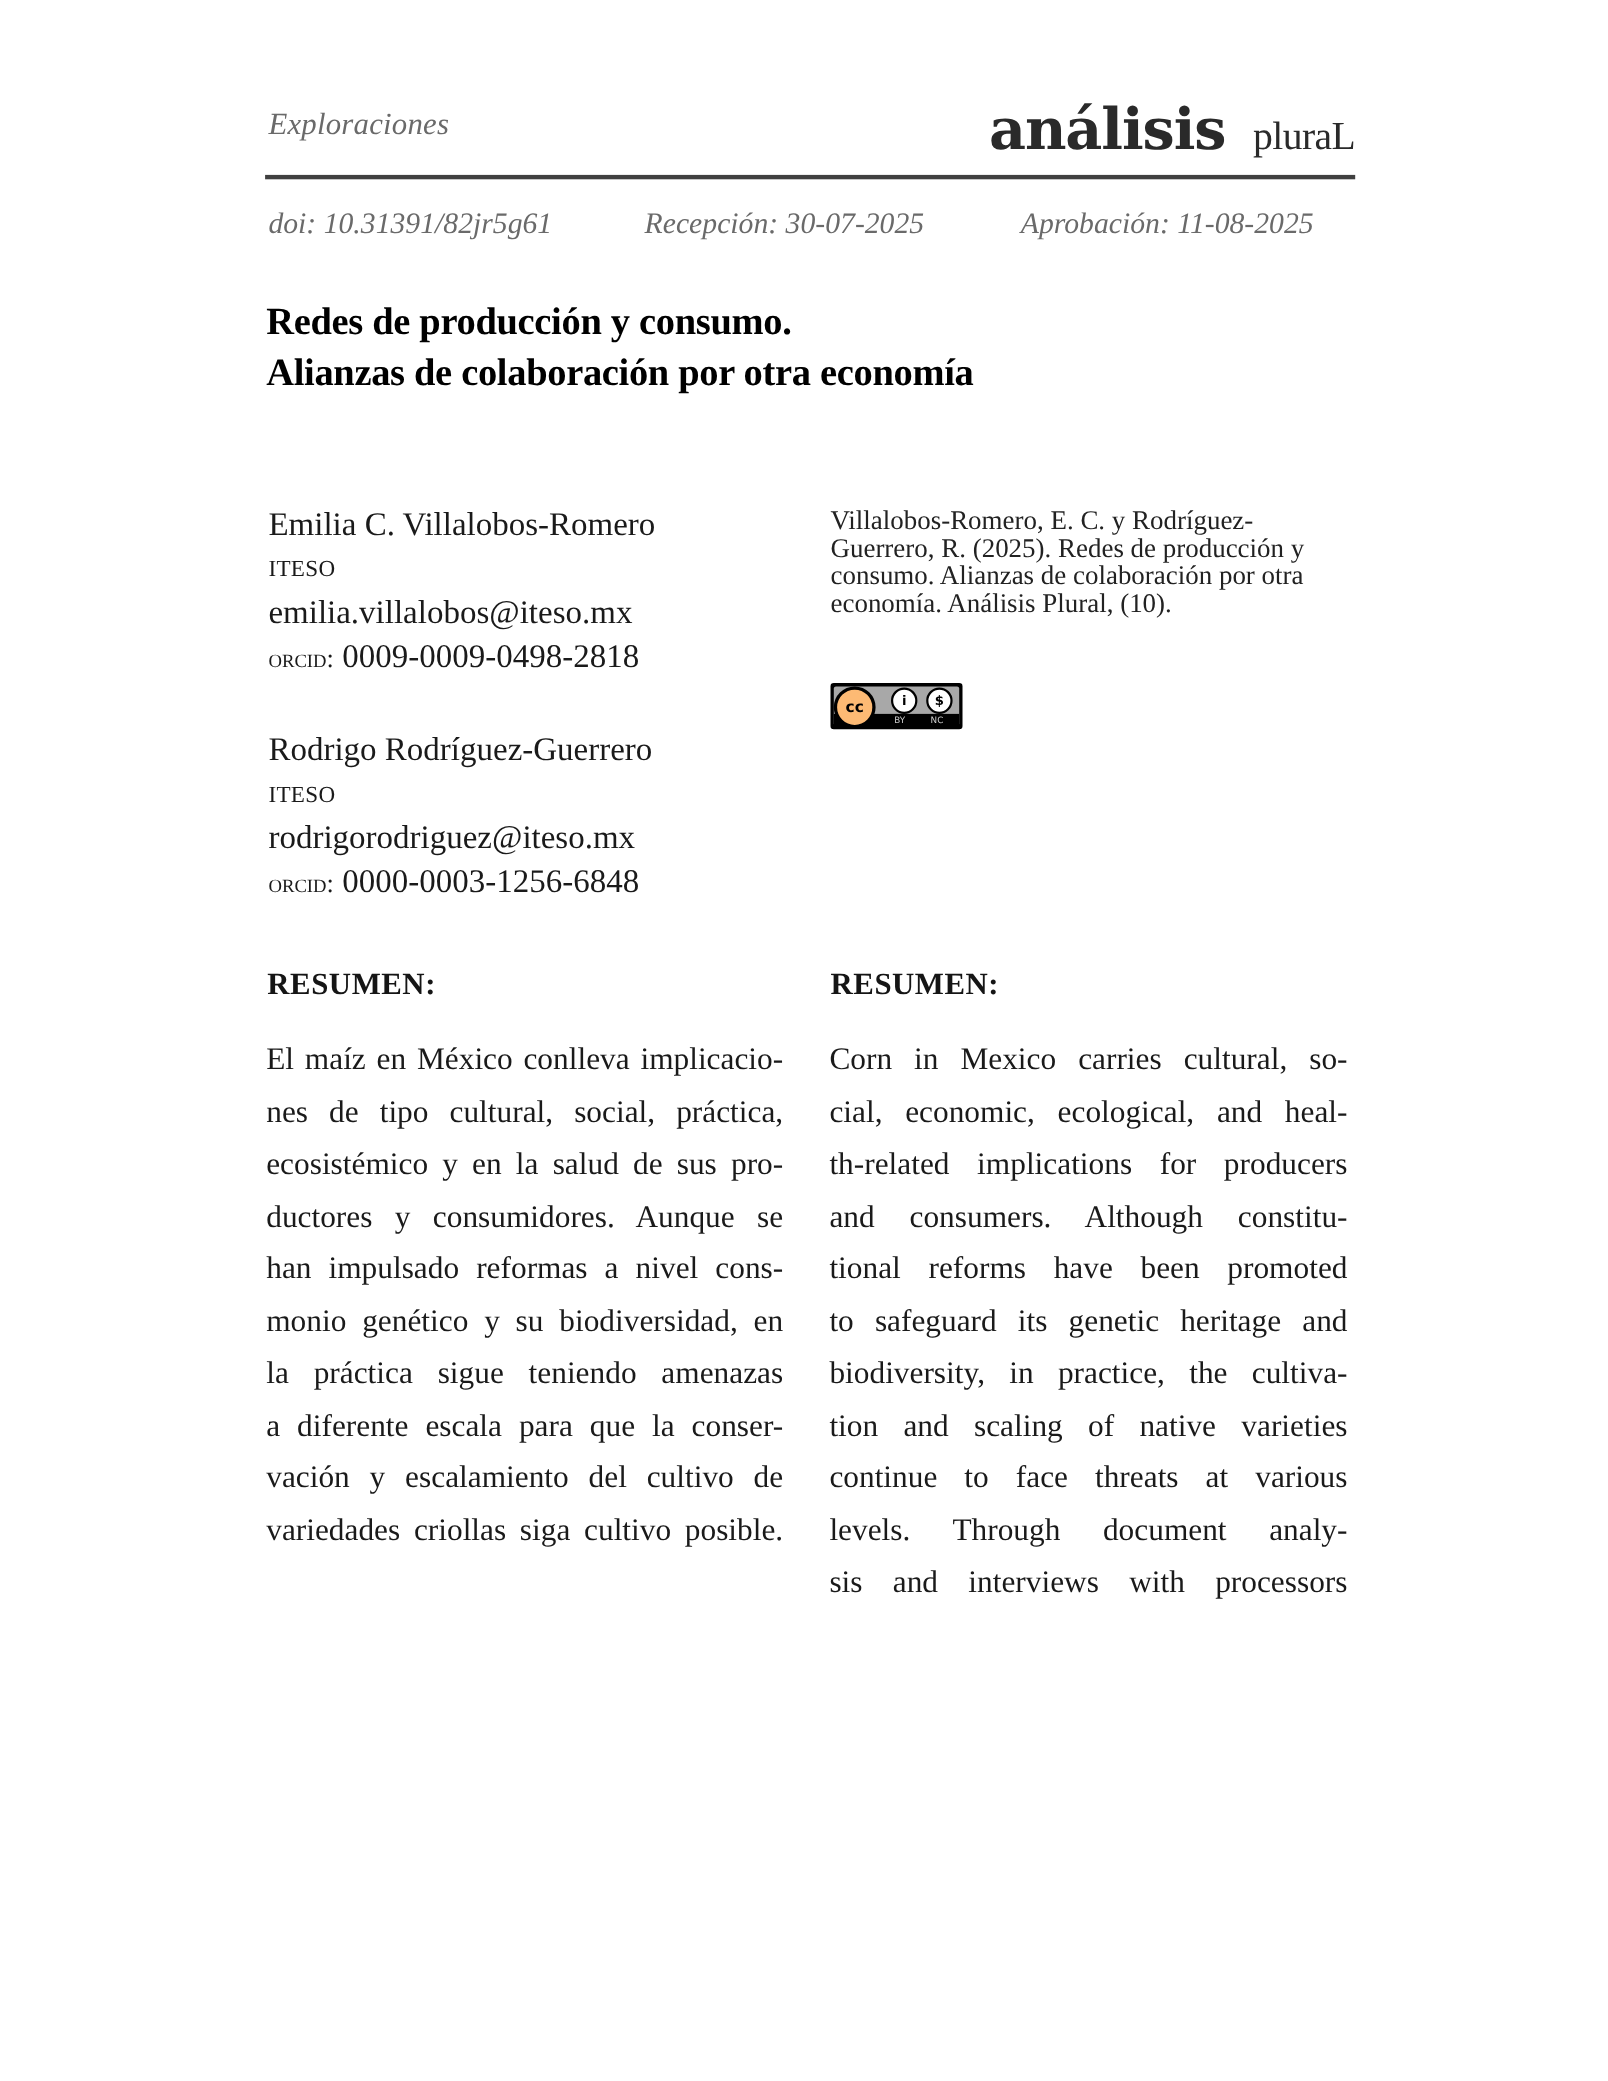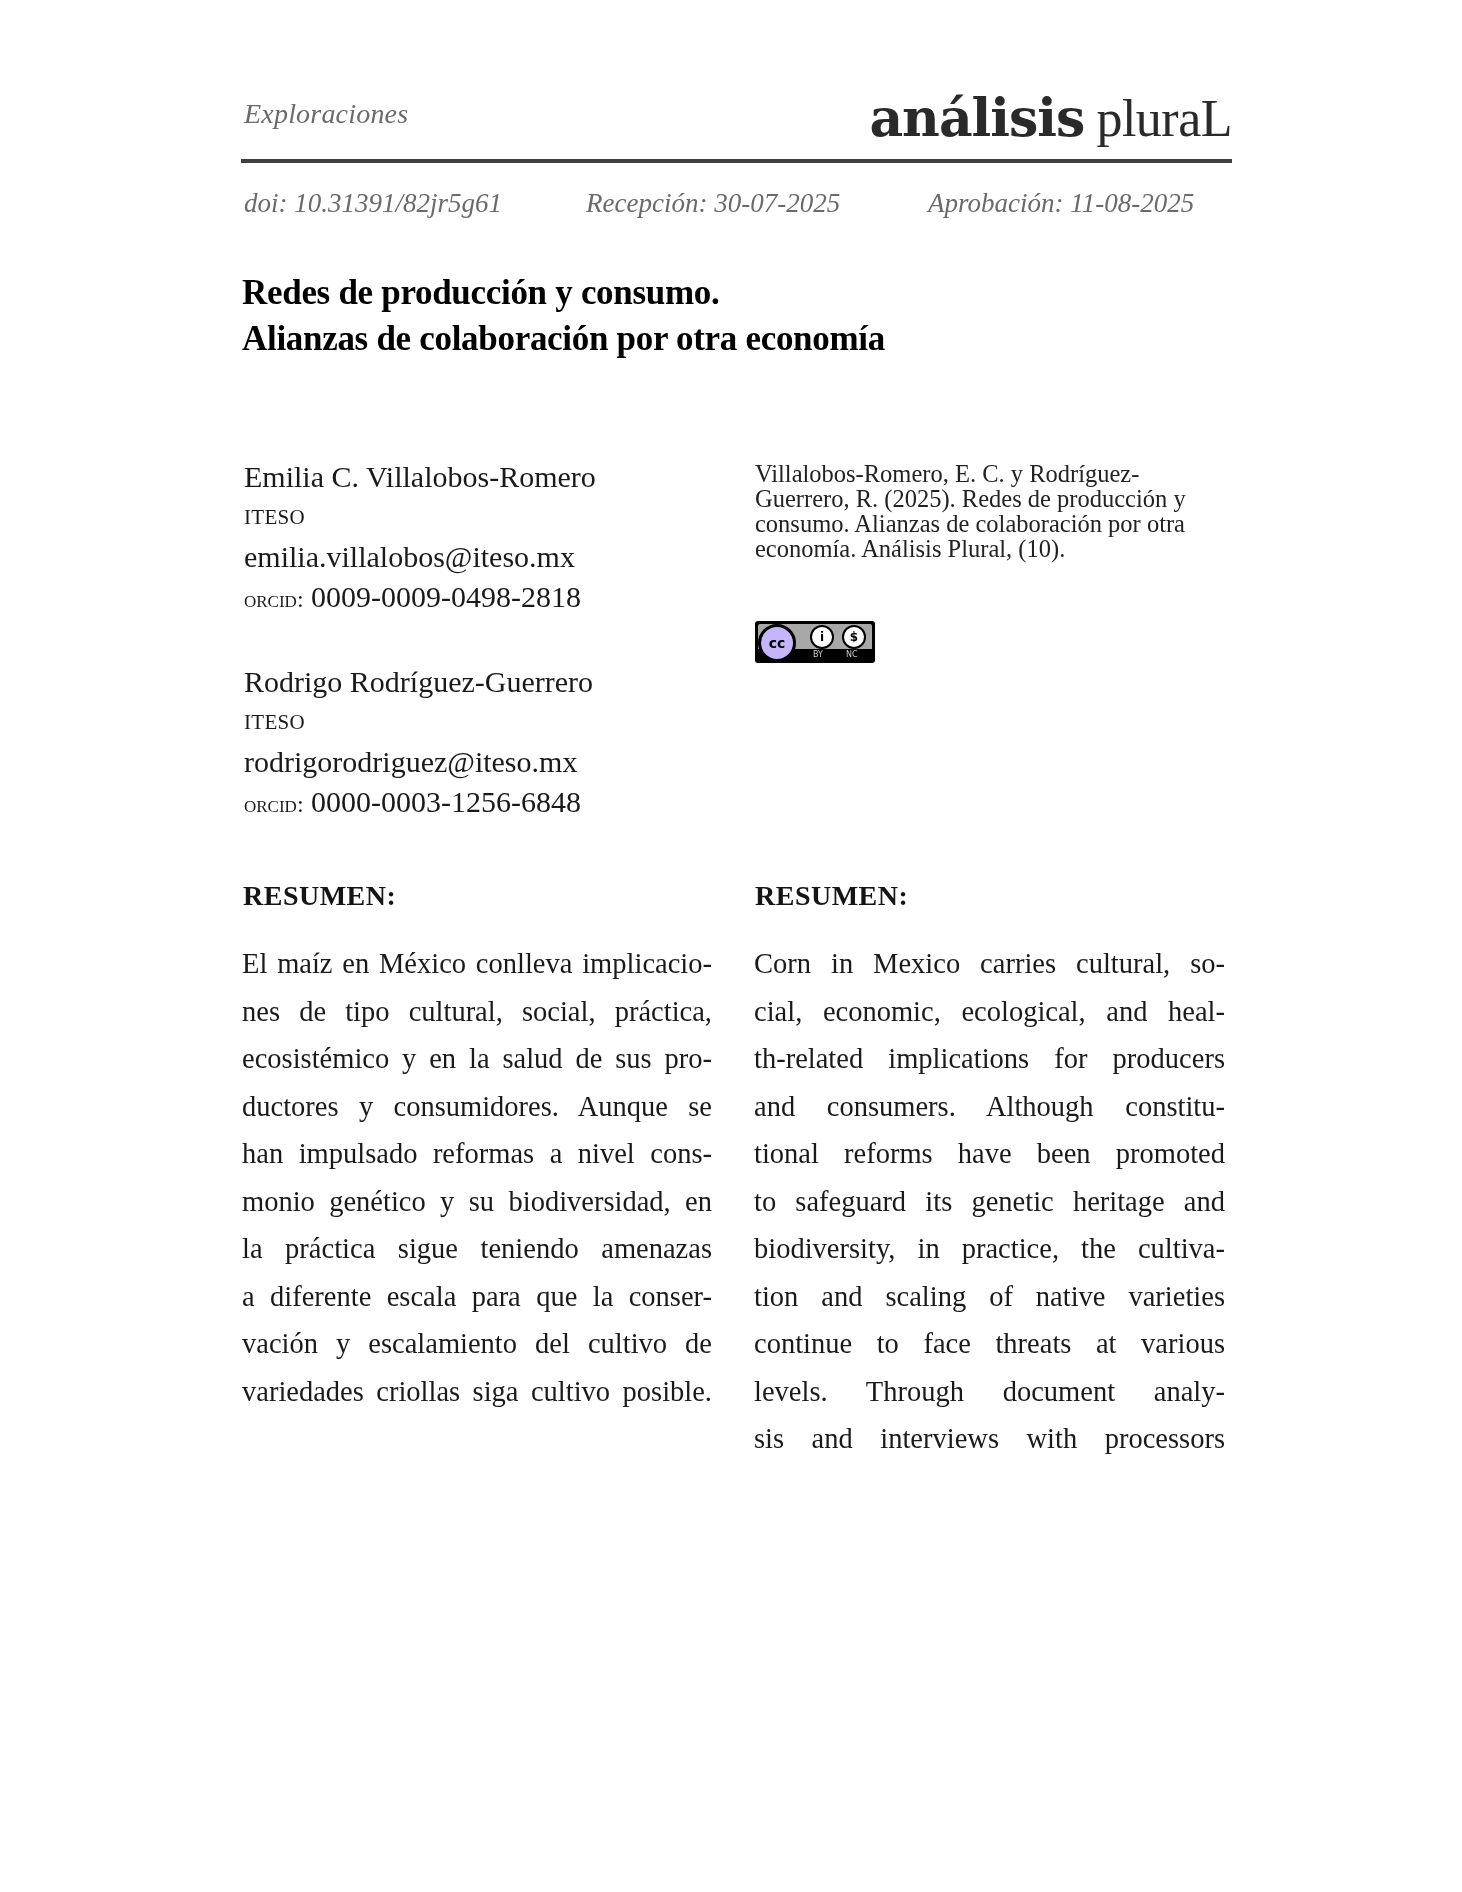--- a/index.html
+++ b/index.html
@@ -4,21 +4,21 @@
 <style>
   html, body { margin: 0; padding: 0; background: #ffffff; }
   body { width: 1462px; height: 1892px; position: relative; overflow: hidden;
          font-family: "DejaVu Serif", "Liberation Serif", serif; color: #1a1a1a; }
   .abs { position: absolute; }
 
   .section-label { left: 244px; top: 98px; font-family: "Liberation Serif", serif; font-style: italic;
                    font-size: 28px; color: #6a6a6a; letter-spacing: 0.2px; }
   .brand { right: 230px; top: 92px; white-space: nowrap; color: #2a2a2a; line-height: 1; }
   .brand-a { font-family: "DejaVu Serif", serif; font-weight: bold; font-size: 52px; letter-spacing: -1px; }
-  .brand-b { font-family: "Liberation Serif", serif; font-size: 52px; letter-spacing: -0.5px; margin-left: 12px; }
+  .brand-b { font-family: "Liberation Serif", serif; font-size: 36px; letter-spacing: -0.5px; margin-left: 25px; }
   .rule { left: 241px; top: 159px; width: 991px; height: 4px; background: #404040; }
 
   .meta { top: 188px; font-family: "Liberation Serif", serif; font-style: italic; font-size: 27px; color: #6a6a6a; white-space: nowrap; }
   .meta-doi { left: 244px; }
   .meta-rec { left: 586px; }
   .meta-apr { left: 928px; }
 
   .title { left: 242px; top: 270px; font-family: "Liberation Serif", serif; font-weight: bold;
            font-size: 35px; line-height: 46px; color: #000000; letter-spacing: -0.3px; }
   .title div { white-space: nowrap; }
@@ -32,21 +32,21 @@
   .author-1 { top: 457px; }
   .author-2 { top: 662px; }
 
   .cite { left: 755px; top: 461px; width: 460px; font-family: "Liberation Serif", serif;
           font-size: 24.5px; line-height: 25px; color: #222; }
 
   .cc { left: 755px; top: 621px; width: 120px; height: 42px; background: #000; border-radius: 3px; }
   .cc .inner { position: absolute; left: 3px; top: 3px; width: 114px; height: 36px; background: #a8a8a8; border-radius: 2px; }
   .cc .bar { position: absolute; left: 3px; top: 28px; width: 114px; height: 11px; background: #000; }
   .cc .cc-circle { position: absolute; left: 3px; top: 3px; width: 32px; height: 32px; border-radius: 50%;
-                   background: #c4b5fd; border: 3px solid #000; font: bold 14px "DejaVu Sans", sans-serif;
+                   background: #fdba74; border: 3px solid #000; font: bold 14px "DejaVu Sans", sans-serif;
                    line-height: 32px; text-align: center; color: #000; }
   .cc .ic { position: absolute; top: 4px; width: 20px; height: 20px; border-radius: 50%; background: #fff;
             border: 2px solid #000; font: bold 12px "DejaVu Sans", sans-serif; line-height: 20px; text-align: center; color: #000; }
   .cc .ic-by { left: 55px; }
   .cc .ic-nc { left: 87px; }
   .cc .tag { position: absolute; top: 28px; font: 8px "DejaVu Sans", sans-serif; color: #ccc; line-height: 11px; }
   .cc .tag-by { left: 58px; }
   .cc .tag-nc { left: 91px; }
 
   .heading { top: 880px; font-family: "Liberation Serif", serif; font-weight: bold; font-size: 28px;

